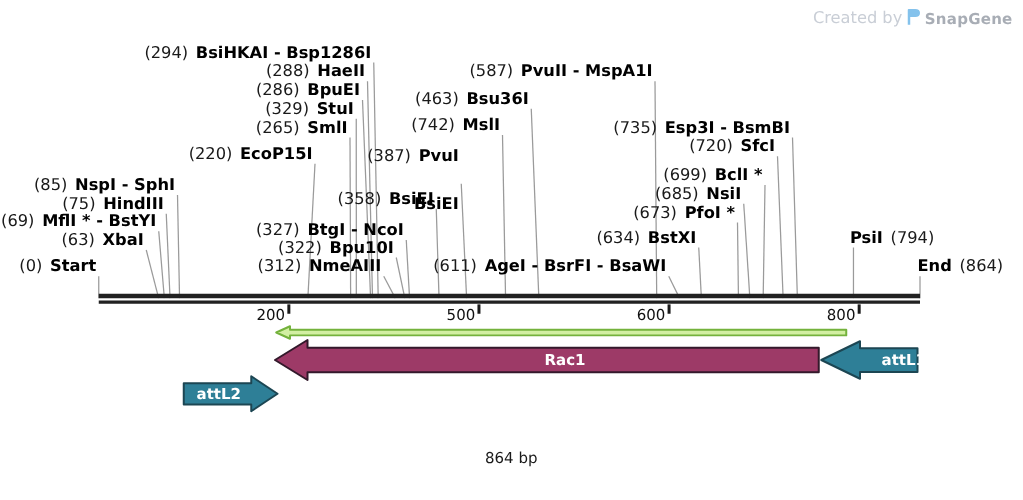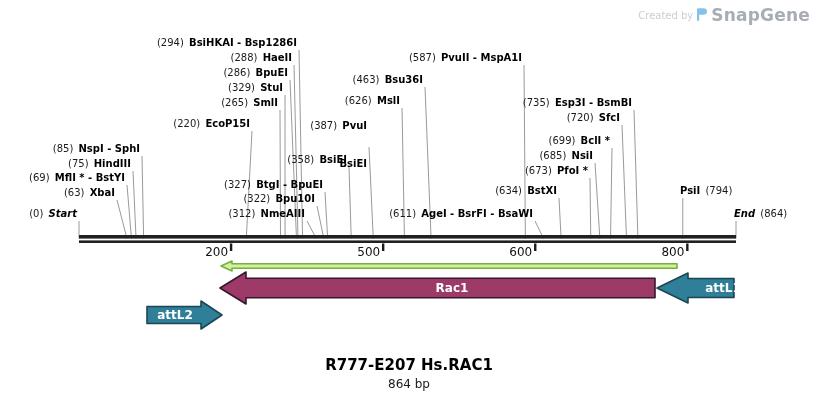--- a/index.html
+++ b/index.html
@@ -1,34 +1,34 @@
 <!DOCTYPE html>
 <html><head>
 <meta charset="utf-8">
 <style>
   html,body{margin:0;padding:0;background:#ffffff;}
   body{width:818px;height:400px;overflow:hidden;position:relative;
        font-family:"DejaVu Sans","Liberation Sans",sans-serif;}
   #stage{position:absolute;left:0;top:0;width:818px;height:400px;}
   #map-svg{position:absolute;left:0;top:0;}
-  .site{position:absolute;white-space:nowrap;font-size:10px;color:#111;line-height:14px;}
+  .site{position:absolute;white-space:nowrap;font-size:13px;color:#111;line-height:14px;}
   .site .pos{font-weight:400;color:#1a1a1a;}
   .site .name{font-weight:700;color:#000;}
-  .site .name.it{font-style:italic;}
+  .site .name.it{}
   .site .pos{margin:0 2px;}
   .site.two .l2{text-align:right;margin-top:24px;}
   .ticklabel{position:absolute;font-size:12px;color:#111;white-space:nowrap;}
   .featlabel{position:absolute;transform:translate(-50%,-50%);color:#fff;
              font-size:12px;font-weight:700;white-space:nowrap;}
   .titleblock{position:absolute;left:0;width:818px;text-align:center;}
   .t1{font-size:15px;font-weight:700;color:#000;}
   .t2{font-size:12px;color:#1a1a1a;margin-top:3px;text-align:center;}
   .watermark{position:absolute;top:5px;right:8px;display:flex;align-items:center;gap:4px;}
-  .wm-created{font-size:10px;color:#c9ced6;}
-  .wm-brand{font-size:17px;font-weight:600;color:#a8adb5;letter-spacing:.2px;}
+  .wm-created{font-size:13px;color:#c9ced6;}
+  .wm-brand{font-size:12px;font-weight:600;color:#a8adb5;letter-spacing:.2px;}
   .wm-logo{display:inline-block;}
 </style>
 </head>
 <body>
 
 <div id="stage">
   <svg id="map-svg" width="818" height="400">
       <line x1="299" y1="50" x2="302.5625" y2="238.5" stroke="#9a9a9a" stroke-width="1"></line>
       <line x1="294" y1="65" x2="298" y2="238.5" stroke="#9a9a9a" stroke-width="1"></line>
       <line x1="290" y1="80" x2="296.47916666666663" y2="238.5" stroke="#9a9a9a" stroke-width="1"></line>
@@ -78,44 +78,43 @@
       <div class="featlabel" style="left: 711px; top: 288px; margin-left: 12px;">attL1</div>
       <div class="featlabel" style="left: 175px; top: 315px;">attL2</div>
       <div class="site" style="top: 36px; right: 521px;"><span class="pos">(294)</span> <span class="name">BsiHKAI - Bsp1286I</span></div>
       <div class="site" style="top: 51px; right: 526px;"><span class="pos">(288)</span> <span class="name">HaeII</span></div>
       <div class="site" style="top: 66px; right: 530px;"><span class="pos">(286)</span> <span class="name">BpuEI</span></div>
       <div class="site" style="top: 81px; right: 535px;"><span class="pos">(329)</span> <span class="name">StuI</span></div>
       <div class="site" style="top: 96px; right: 540px;"><span class="pos">(265)</span> <span class="name">SmlI</span></div>
       <div class="site" style="top: 117px; right: 568px;"><span class="pos">(220)</span> <span class="name">EcoP15I</span></div>
       <div class="site" style="top: 51px; right: 296px;"><span class="pos">(587)</span> <span class="name">PvuII - MspA1I</span></div>
       <div class="site" style="top: 73px; right: 395px;"><span class="pos">(463)</span> <span class="name">Bsu36I</span></div>
-      <div class="site" style="top: 94px; right: 418px;"><span class="pos">(626)</span> <span class="name">MslI</span></div>
+      <div class="site" style="top: 94px; right: 418px;"><span class="pos">(742)</span> <span class="name">MslI</span></div>
       <div class="site two" style="top: 119px; right: 451px;"><span class="pos">(387)</span> <span class="name">PvuI</span><div class="l2"><span class="name">BsiEI</span></div></div>
       <div class="site" style="top: 153px; right: 471px;"><span class="pos">(358)</span> <span class="name">BsiEI</span></div>
       <div class="site" style="top: 142px; right: 678px;"><span class="pos">(85)</span> <span class="name">NspI - SphI</span></div>
       <div class="site" style="top: 157px; right: 687px;"><span class="pos">(75)</span> <span class="name">HindIII</span></div>
       <div class="site" style="top: 171px; right: 693px;"><span class="pos">(69)</span> <span class="name">MflI * - BstYI</span></div>
       <div class="site" style="top: 186px; right: 703px;"><span class="pos">(63)</span> <span class="name">XbaI</span></div>
       <div class="site" style="top: 207px; right: 741px;"><span class="pos">(0)</span> <span class="name it">Start</span></div>
-      <div class="site" style="top: 178px; right: 495px;"><span class="pos">(327)</span> <span class="name">BtgI - BpuEI</span></div>
+      <div class="site" style="top: 178px; right: 495px;"><span class="pos">(327)</span> <span class="name">BtgI - NcoI</span></div>
       <div class="site" style="top: 192px; right: 503px;"><span class="pos">(322)</span> <span class="name">Bpu10I</span></div>
       <div class="site" style="top: 207px; right: 513px;"><span class="pos">(312)</span> <span class="name">NmeAIII</span></div>
       <div class="site" style="top: 207px; right: 285px;"><span class="pos">(611)</span> <span class="name">AgeI - BsrFI - BsaWI</span></div>
       <div class="site" style="top: 184px; right: 261px;"><span class="pos">(634)</span> <span class="name">BstXI</span></div>
       <div class="site" style="top: 164px; right: 230px;"><span class="pos">(673)</span> <span class="name">PfoI *</span></div>
       <div class="site" style="top: 149px; right: 225px;"><span class="pos">(685)</span> <span class="name">NsiI</span></div>
       <div class="site" style="top: 134px; right: 208px;"><span class="pos">(699)</span> <span class="name">BclI *</span></div>
       <div class="site" style="top: 111px; right: 198px;"><span class="pos">(720)</span> <span class="name">SfcI</span></div>
       <div class="site" style="top: 96px; right: 186px;"><span class="pos">(735)</span> <span class="name">Esp3I - BsmBI</span></div>
       <div class="site" style="top: 184px; left: 680px;"><span class="name">PsiI</span> <span class="pos">(794)</span></div>
       <div class="site" style="top: 207px; left: 734px;"><span class="name it">End</span> <span class="pos">(864)</span></div>
     </div>
 
   <div class="titleblock" style="top:356px;">
-    <div class="t1">R777-E207 Hs.RAC1</div>
     <div class="t2">864 bp</div>
   </div>
 
   <div class="watermark">
     <span class="wm-created">Created by</span>
     <span class="wm-logo">
       <svg width="10" height="13" viewBox="0 0 11 14">
         <path id="wm-logo-path" d="M0 14 L0 1.2 Q0 0 1.2 0 L6.8 0 Q11 0 11 3.6 Q11 7.2 6.8 7.2 L2.4 7.2 L2.4 14 Z" fill="#84c2ec"></path>
       </svg>
     </span>

